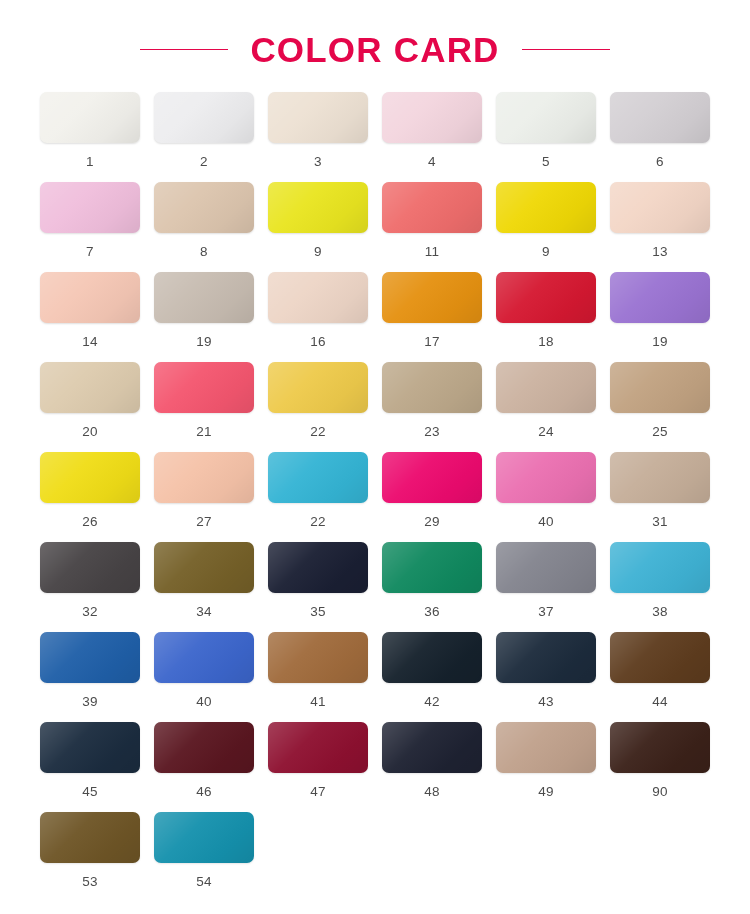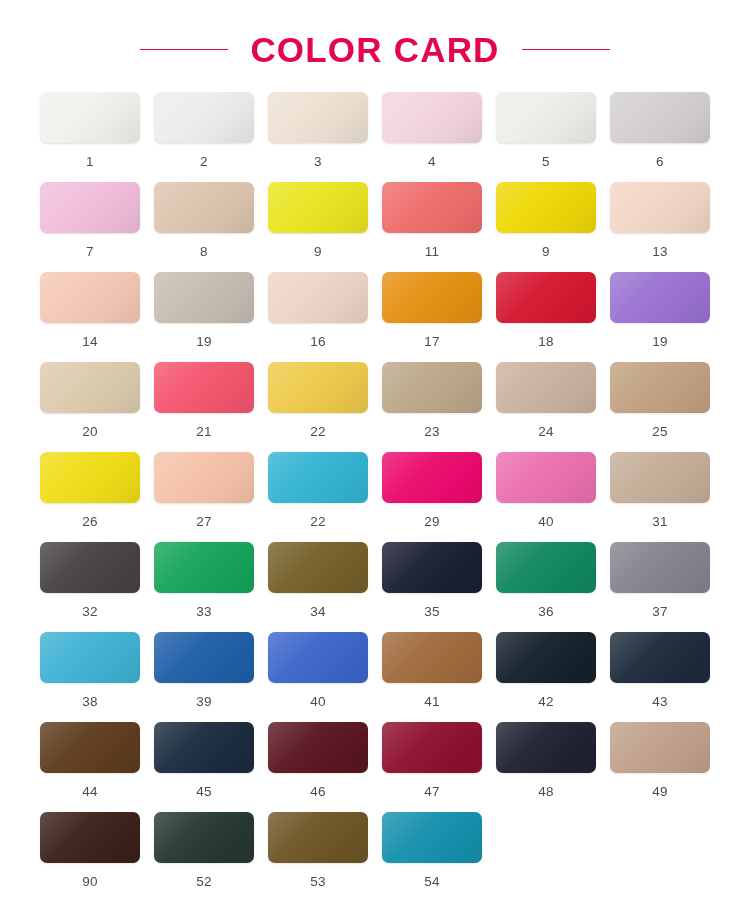--- a/index.html
+++ b/index.html
@@ -227,24 +227,20 @@
       </div>
       <div class="cell">
         <div class="chip" style="background: rgb(197, 174, 153);"></div>
         <div class="chip-label">31</div>
       </div>
       <div class="cell">
         <div class="chip" style="background: rgb(71, 67, 69);"></div>
         <div class="chip-label">32</div>
       </div>
       <div class="cell">
-        <div class="chip" style="background: rgb(22, 164, 90);"></div>
-        <div class="chip-label">33</div>
-      </div>
-      <div class="cell">
         <div class="chip" style="background: rgb(117, 96, 40);"></div>
         <div class="chip-label">34</div>
       </div>
       <div class="cell">
         <div class="chip" style="background: rgb(26, 31, 51);"></div>
         <div class="chip-label">35</div>
       </div>
       <div class="cell">
         <div class="chip" style="background: rgb(16, 137, 95);"></div>
         <div class="chip-label">36</div>
@@ -299,24 +295,20 @@
       </div>
       <div class="cell">
         <div class="chip" style="background: rgb(192, 161, 140);"></div>
         <div class="chip-label">49</div>
       </div>
       <div class="cell">
         <div class="chip" style="background: rgb(59, 33, 25);"></div>
         <div class="chip-label">90</div>
       </div>
       <div class="cell">
-        <div class="chip" style="background: rgb(38, 56, 48);"></div>
-        <div class="chip-label">52</div>
-      </div>
-      <div class="cell">
         <div class="chip" style="background: rgb(110, 85, 38);"></div>
         <div class="chip-label">53</div>
       </div>
       <div class="cell">
         <div class="chip" style="background: rgb(21, 145, 173);"></div>
         <div class="chip-label">54</div>
       </div>
     </div>
 
 </div>

